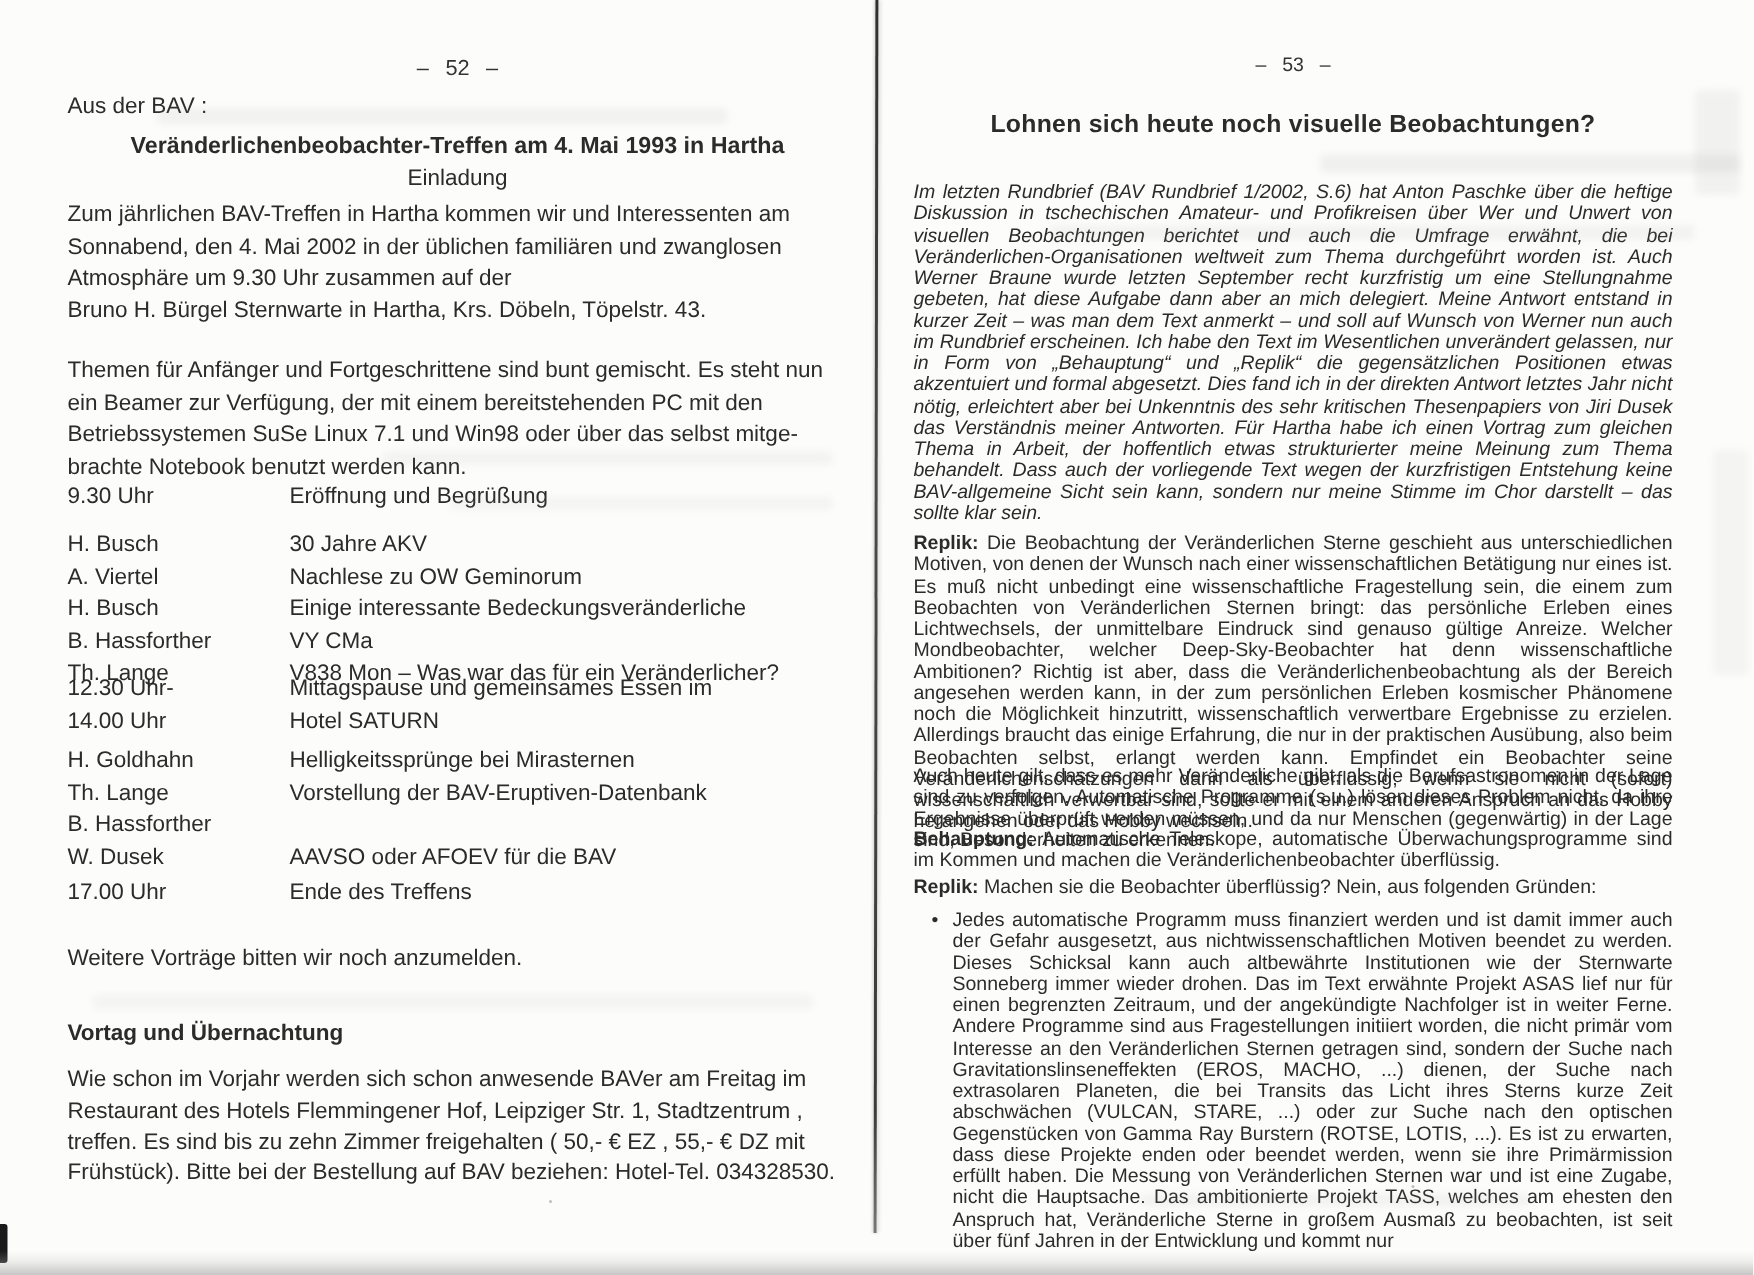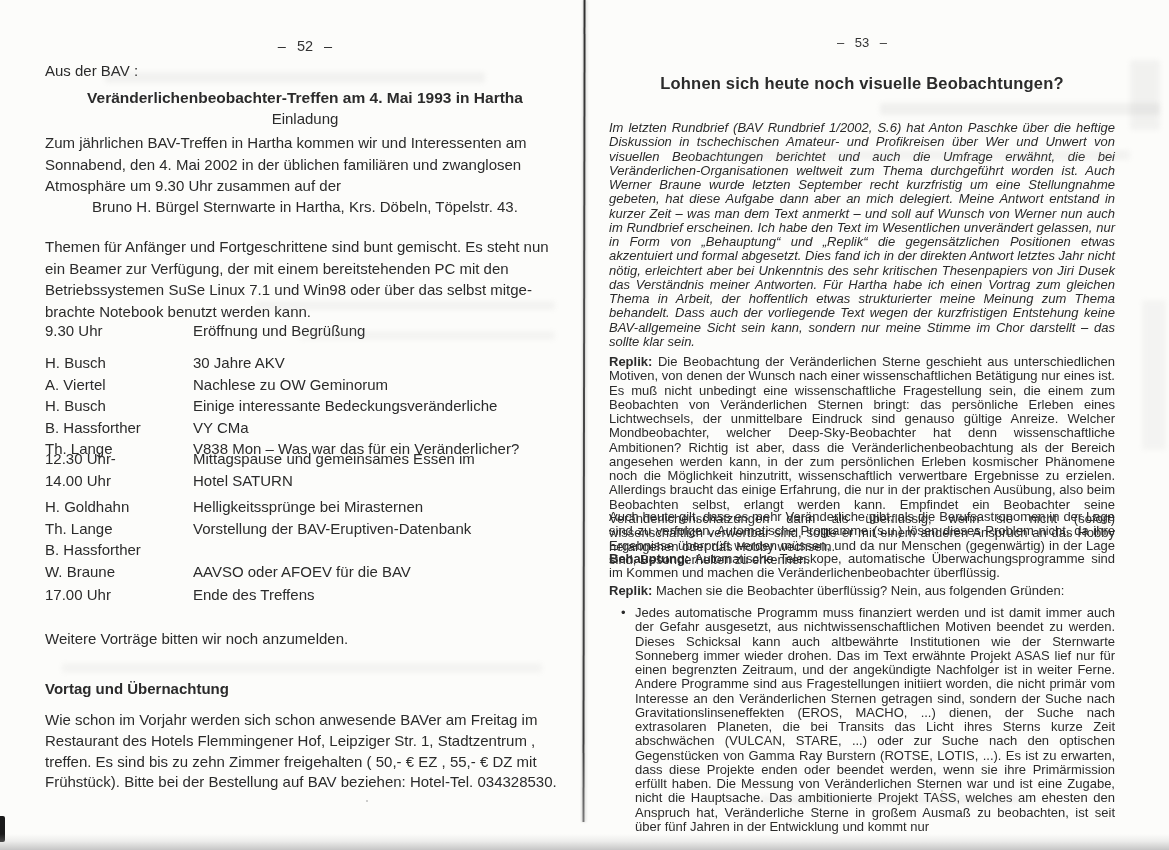--- a/index.html
+++ b/index.html
@@ -62,21 +62,21 @@
     <div class="abs pl-block kicker" style="top:60px;">Aus der BAV :</div>
 
     <div class="abs pl-block tblock" style="top:87px;">
       <div class="title">Veränderlichenbeobachter-Treffen am 4. Mai 1993 in Hartha</div>
       <div class="subtitle">Einladung</div>
     </div>
 
     <div class="abs pl-block pre" style="top:132px;">Zum jährlichen BAV-Treffen in Hartha kommen wir und Interessenten am
 Sonnabend, den 4. Mai 2002 in der üblichen familiären und zwanglosen
 Atmosphäre um 9.30 Uhr zusammen auf der</div>
-    <div class="abs pl-block" style="top:196px;text-align:center;">Bruno H. Bürgel Sternwarte in Hartha, Krs. Döbeln, Töpelstr. 43.</div>
+    <div class="abs pl-block" style="top:196px;">Bruno H. Bürgel Sternwarte in Hartha, Krs. Döbeln, Töpelstr. 43.</div>
     <div class="abs pl-block pre" style="top:236px;">Themen für Anfänger und Fortgeschrittene sind bunt gemischt. Es steht nun
 ein Beamer zur Verfügung, der mit einem bereitstehenden PC mit den
 Betriebssystemen SuSe Linux 7.1 und Win98 oder über das selbst mitge-
 brachte Notebook benutzt werden kann.</div>
 
     <div class="abs pl-block sched" style="top:320px;">
         <div class="row">
           <span class="c1">9.30 Uhr</span>
           <span class="c2">Eröffnung und Begrüßung</span>
         </div>
@@ -122,21 +122,21 @@
           <span class="c2">Helligkeitssprünge bei Mirasternen</span>
         </div>
         <div class="row">
           <span class="c1">Th. Lange</span>
           <span class="c2">Vorstellung der BAV-Eruptiven-Datenbank</span>
         </div>
         <div class="row">
           <span class="c1">B. Hassforther</span>
         </div>
         <div class="row">
-          <span class="c1">W. Braune</span>
+          <span class="c1">W. Dusek</span>
           <span class="c2">AAVSO oder AFOEV für die BAV</span>
         </div>
       </div>
 
     <div class="abs pl-block sched" style="top:584px;">
         <div class="row">
           <span class="c1">17.00 Uhr</span>
           <span class="c2">Ende des Treffens</span>
         </div>
       </div>

